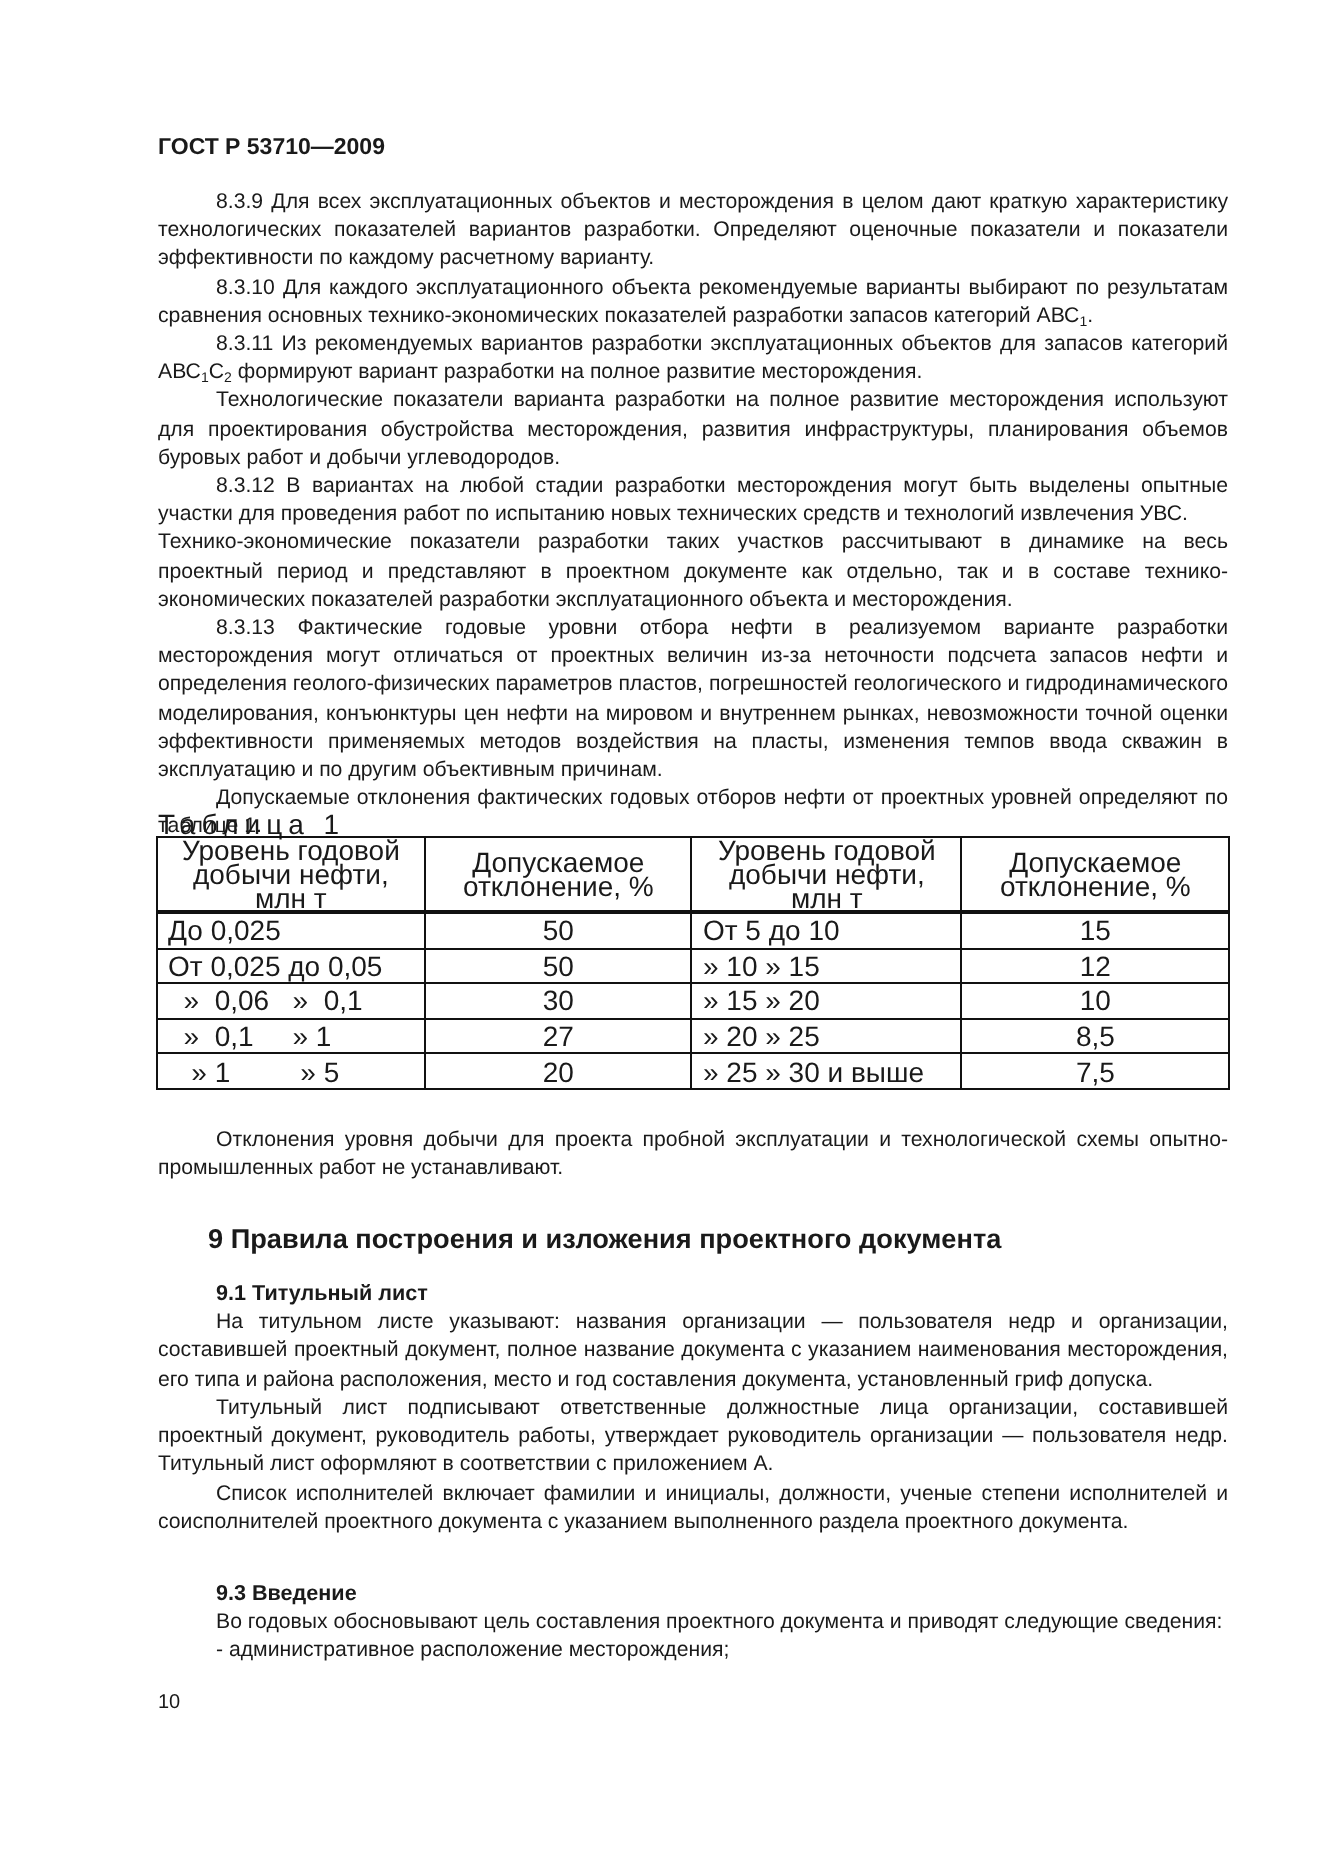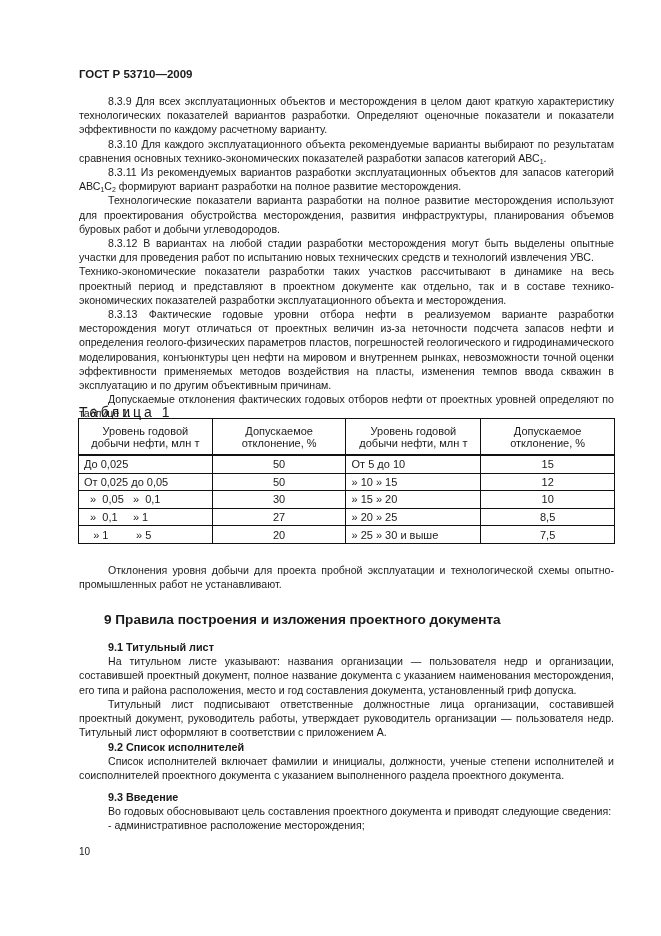--- a/index.html
+++ b/index.html
@@ -6,21 +6,21 @@
   body { width: 661px; height: 936px; position: relative; overflow: hidden;
          font-family: "Liberation Sans", sans-serif; color: #1a1a1a; }
   .page { position: absolute; left: 0; top: 0; width: 531px; height: 936px; padding-left: 40px; }
   .hdr { position: absolute; left: 79px; top: 68px; font-size: 11.5px; font-weight: bold; }
   .txt { position: absolute; left: 79px; width: 535px; font-size: 10.6px; line-height: 14.2px;
          text-align: justify; }
   .txt p { margin: 0; }
   .ind { text-indent: 29px; }
   .tcap { position: absolute; left: 79px; top: 404px; font-size: 14px; letter-spacing: 3px; }
   table.t1 { position: absolute; left: 78px; top: 418px; width: 537px; border-collapse: collapse;
-             font-size: 11px; }
+             font-size: 14px; }
   table.t1 th, table.t1 td { border: 1px solid #111; padding: 0 5px; }
   table.t1 th { font-weight: normal; height: 35px; line-height: 12px; text-align: center; }
   table.t1 thead tr { border-bottom: 2.5px solid #111; }
   table.t1 td { height: 16.6px; }
   td.c { text-align: center; }
   .h9 { position: absolute; left: 104px; top: 612px; font-size: 13.6px; font-weight: bold; }
   .h9s { font-weight: bold; font-size: 10.8px; padding-left: 29px; }
   .pno { position: absolute; left: 79px; top: 846px; font-size: 10px; }
   sub { font-size: 7px; vertical-align: -2px; line-height: 0; }
 </style>
@@ -66,21 +66,21 @@
         <td style="white-space:pre">От 5 до 10</td>
         <td class="c">15</td>
       </tr>
       <tr>
         <td style="white-space:pre">От 0,025 до 0,05</td>
         <td class="c">50</td>
         <td style="white-space:pre">» 10 » 15</td>
         <td class="c">12</td>
       </tr>
       <tr>
-        <td style="white-space:pre">  »  0,05   »  0,1</td>
+        <td style="white-space:pre">  »  0,06   »  0,1</td>
         <td class="c">30</td>
         <td style="white-space:pre">» 15 » 20</td>
         <td class="c">10</td>
       </tr>
       <tr>
         <td style="white-space:pre">  »  0,1     » 1</td>
         <td class="c">27</td>
         <td style="white-space:pre">» 20 » 25</td>
         <td class="c">8,5</td>
       </tr>
@@ -99,21 +99,20 @@
 
   <div class="h9">9  Правила построения и изложения проектного документа</div>
 
   <div class="txt" style="top:640px;">
     <p class="h9s">9.1  Титульный лист</p>
     <p class="ind">На титульном листе указывают: названия организации — пользователя недр и организации, составившей проектный документ, полное название документа с указанием наименования месторождения, его типа и района расположения, место и год составления документа, установленный гриф допуска.</p>
     <p class="ind">Титульный лист подписывают ответственные должностные лица организации, составившей проектный документ, руководитель работы, утверждает руководитель организации — пользователя недр. Титульный лист оформляют в соответствии с приложением А.</p>
   </div>
 
   <div class="txt" style="top:740px;">
-    <p class="h9s">9.2  Список исполнителей</p>
     <p class="ind">Список исполнителей включает фамилии и инициалы, должности, ученые степени исполнителей и соисполнителей проектного документа с указанием выполненного раздела проектного документа.</p>
   </div>
 
   <div class="txt" style="top:790px;">
     <p class="h9s">9.3  Введение</p>
     <p class="ind">Во годовых обосновывают цель составления проектного документа и приводят следующие сведения:</p>
     <p class="ind">-  административное расположение месторождения;</p>
   </div>
 
   <div class="pno">10</div>

